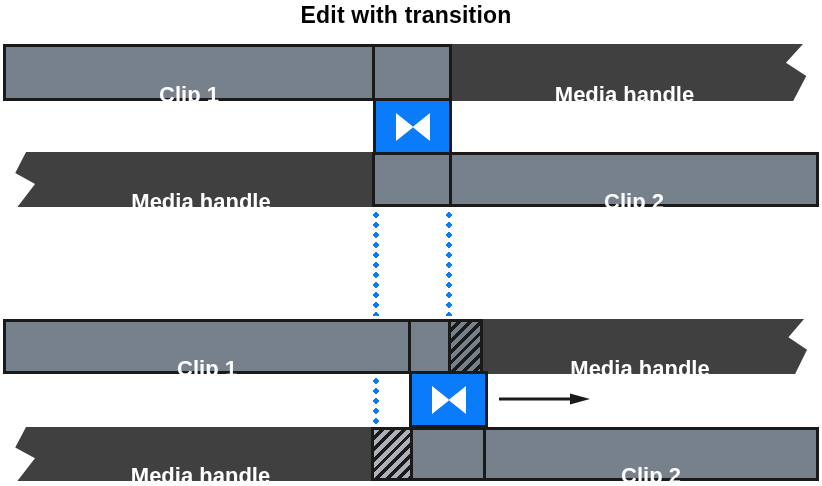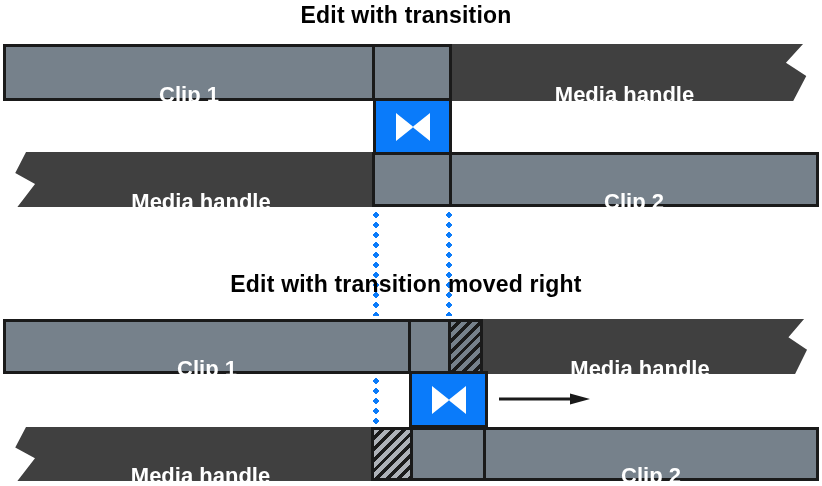--- a/index.html
+++ b/index.html
@@ -141,21 +141,20 @@
     <div class="divider" style="left:74px;"></div>
     <div class="seg" style="left:77px; right:0;">
       <span class="bar-label">Clip 2</span>
     </div>
   </div>
 
   <div class="dotted-line" style="left:373px; top:212px; height:104px;"></div>
   <div class="dotted-line" style="left:446px; top:212px; height:104px;"></div>
   <div class="dotted-line" style="left:373px; top:378px; height:47px;"></div>
 
-  <div class="title t2">Edit with transition moved right</div>
 
   <div class="bar" style="left:3px; top:319px; width:480px; height:55px;">
     <div class="seg" style="left:0; width:402px;">
       <span class="bar-label">Clip 1</span>
     </div>
     <div class="divider" style="left:402px;"></div>
     <div class="hatch-seg hatch"></div>
   </div>
   <div class="handle torn-right" style="left:483px; top:319px; width:332px; height:55px;">
     <span class="handle-label">Media handle</span>

